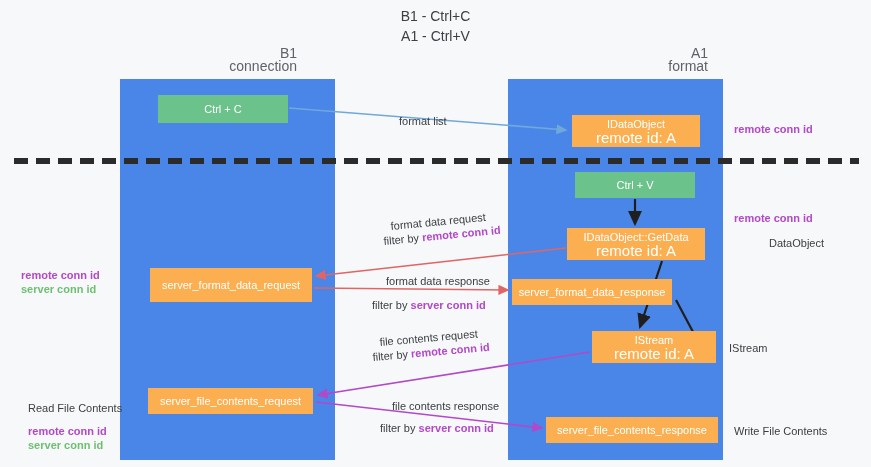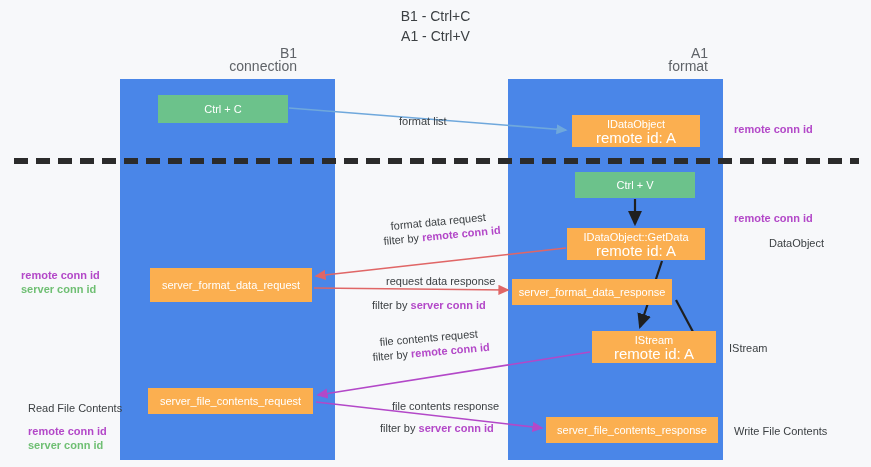--- a/index.html
+++ b/index.html
@@ -182,21 +182,21 @@
     <span>server_file_contents_response</span>
   </div>
 
   <div class="elabel" id="e-formatlist">format list</div>
 
   <div class="elabel" id="e-fmtreq">format data request</div>
   <div class="elabel" id="e-fmtreq2">
     <span>filter by </span><span class="purple">remote conn id</span>
   </div>
 
-  <div class="elabel" id="e-fmtresp">request data response</div>
+  <div class="elabel" id="e-fmtresp">format data response</div>
   <div class="elabel" id="e-fmtresp2">
     <span>filter by </span><span class="purple">server conn id</span>
   </div>
 
   <div class="elabel" id="e-filereq">file contents request</div>
   <div class="elabel" id="e-filereq2">
     <span>filter by </span><span class="purple">remote conn id</span>
   </div>
 
   <div class="elabel" id="e-fileresp">file contents response</div>

